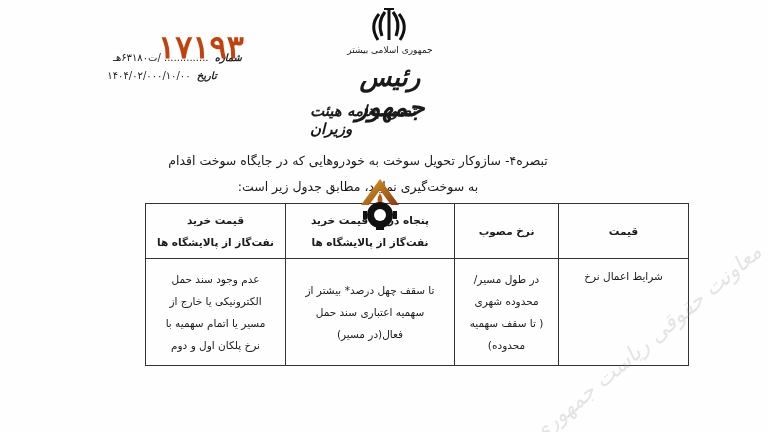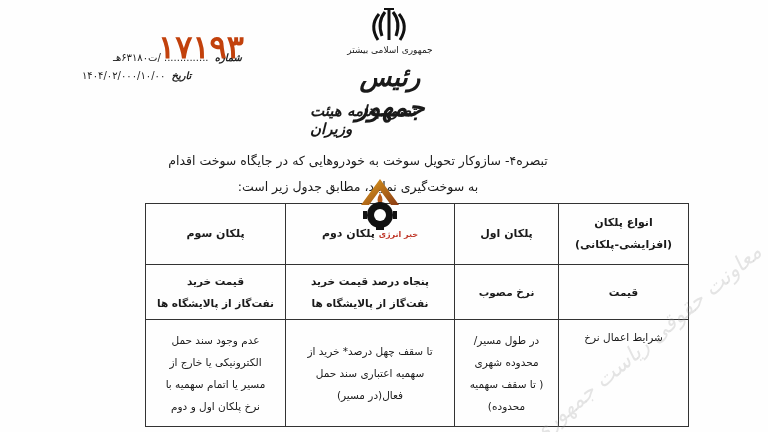--- a/index.html
+++ b/index.html
@@ -10,21 +10,21 @@
   }
   .abs { position: absolute; }
   .meta-number {
     left: 158px; top: 28px; font-size: 32px; font-weight: bold; letter-spacing: 3px;
     font-family: "DejaVu Serif", serif; color: #c2410c;
   }
   .meta-row { font-size: 10px; direction: rtl; white-space: nowrap; color: #222; }
   .meta-row .lbl { font-style: italic; font-weight: bold; margin-left: 3px; }
   .meta-row .dots { letter-spacing: 0; }
   .meta-shomare { left: 82px; top: 52px; width: 160px; text-align: right; }
-  .meta-tarikh  { left: 82px; top: 70px; width: 160px; text-align: left; }
+  .meta-tarikh  { left: 82px; top: 70px; width: 160px; text-align: center; }
 
   .emblem { left: 366px; top: 6px; width: 46px; height: 40px; }
   .republic { left: 330px; top: 45px; width: 120px; text-align: center; font-size: 9px; direction: rtl; }
   .president { left: 330px; top: 62px; width: 120px; text-align: center; font-size: 26px; font-weight: bold; direction: rtl; font-family: "DejaVu Serif", serif; font-style: italic; }
   .cabinet { left: 310px; top: 102px; width: 150px; text-align: left; font-size: 15px; font-weight: bold; font-style: italic; direction: rtl; font-family: "DejaVu Serif", serif; }
 
   .para {
     left: 80px; width: 556px; direction: rtl; text-align: center; font-size: 12.5px;
   }
   .para1 { top: 153px; letter-spacing: 1px; }
@@ -82,32 +82,20 @@
 </svg>
 <div class="abs republic">جمهوری اسلامی بیشتر</div>
 <div class="abs president">رئیس جمهور</div>
 <div class="abs cabinet">تصویب‌نامه هیئت وزیران</div>
 
 <div class="abs para para1">تبصره۴- سازوکار تحویل سوخت به خودروهایی که در جایگاه سوخت اقدام</div>
 <div class="abs para para2">به سوخت‌گیری نمایند، مطابق جدول زیر است:</div>
 
 <table class="grid">
   <tbody>
-      <tr class="r-head">
-    <td class="c-type">
-      <span class="line">انواع پلکان</span>
-      <span class="line">(افزایشی-پلکانی)</span>
-    </td>
-    <td class="c-l1">پلکان اول</td>
-    <td class="c-l2">
-      <span class="logo-caption">خبر انرژی</span>
-      <span>پلکان دوم</span>
-    </td>
-    <td class="c-l3">پلکان سوم</td>
-  </tr>
   <tr class="r-price">
     <td class="c-type">قیمت</td>
     <td class="c-l1">نرخ مصوب</td>
     <td class="c-l2">
       <span class="line">پنجاه درصد قیمت خرید</span>
       <span class="line">نفت‌گاز از پالایشگاه ها</span>
     </td>
     <td class="c-l3">
       <span class="line">قیمت خرید</span>
       <span class="line">نفت‌گاز از پالایشگاه ها</span>
@@ -115,21 +103,21 @@
   </tr>
   <tr class="r-cond">
     <td class="c-type">شرایط اعمال نرخ</td>
     <td class="c-l1">
       <span class="line">در طول مسیر/</span>
       <span class="line">محدوده شهری</span>
       <span class="line">( تا سقف سهمیه</span>
       <span class="line">محدوده)</span>
     </td>
     <td class="c-l2">
-      <span class="line">تا سقف چهل درصد* خرید از</span>
+      <span class="line">تا سقف چهل درصد* بیشتر از</span>
       <span class="line">سهمیه اعتباری سند حمل</span>
       <span class="line">فعال(در مسیر)</span>
     </td>
     <td class="c-l3">
       <span class="line">عدم وجود سند حمل</span>
       <span class="line">الکترونیکی یا خارج از</span>
       <span class="line">مسیر یا اتمام سهمیه با</span>
       <span class="line">نرخ پلکان اول و دوم</span>
     </td>
   </tr>

